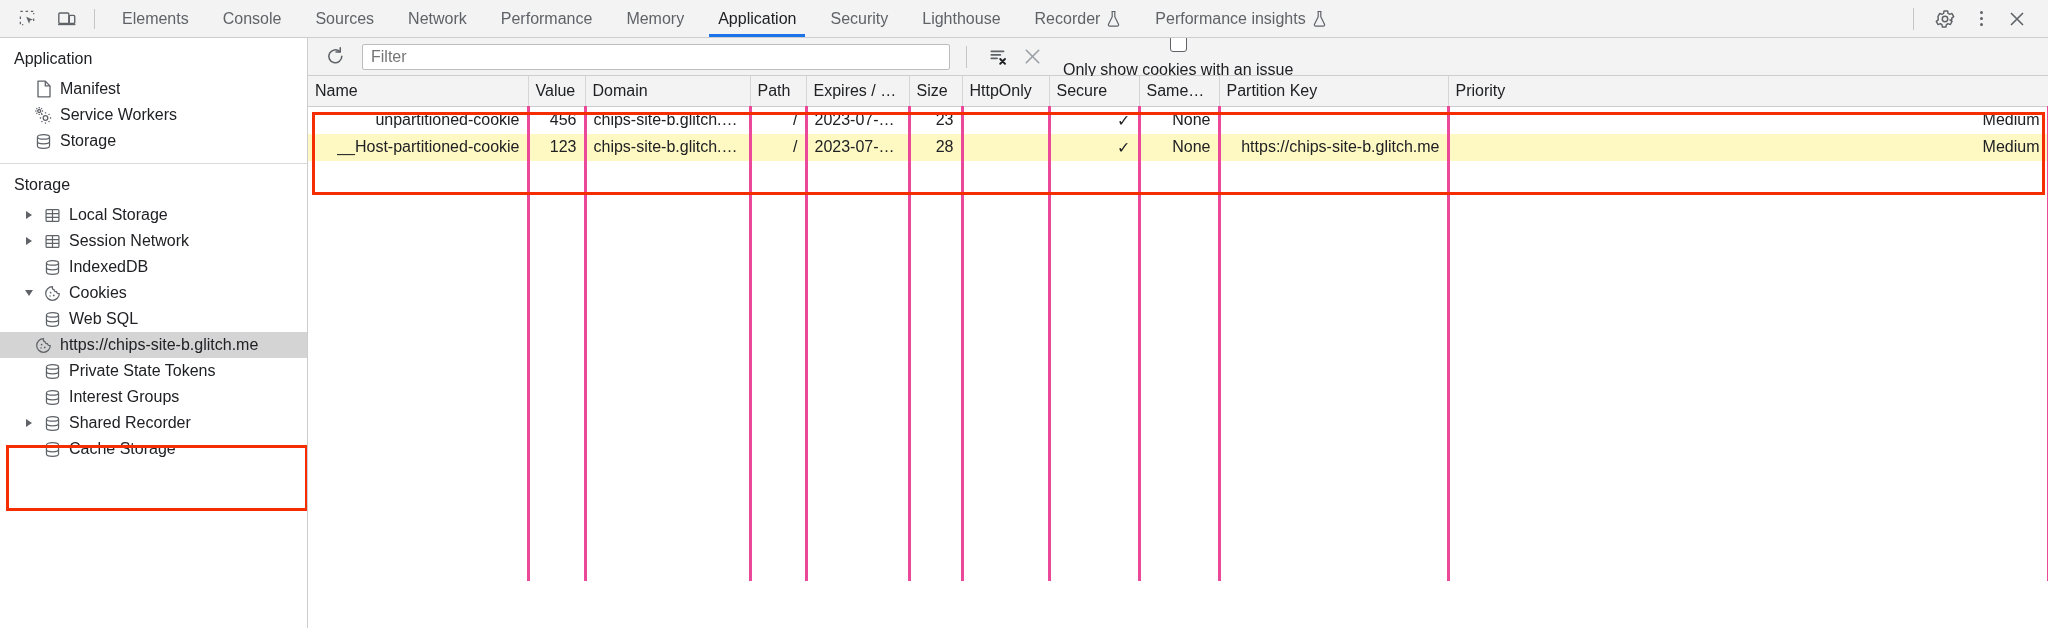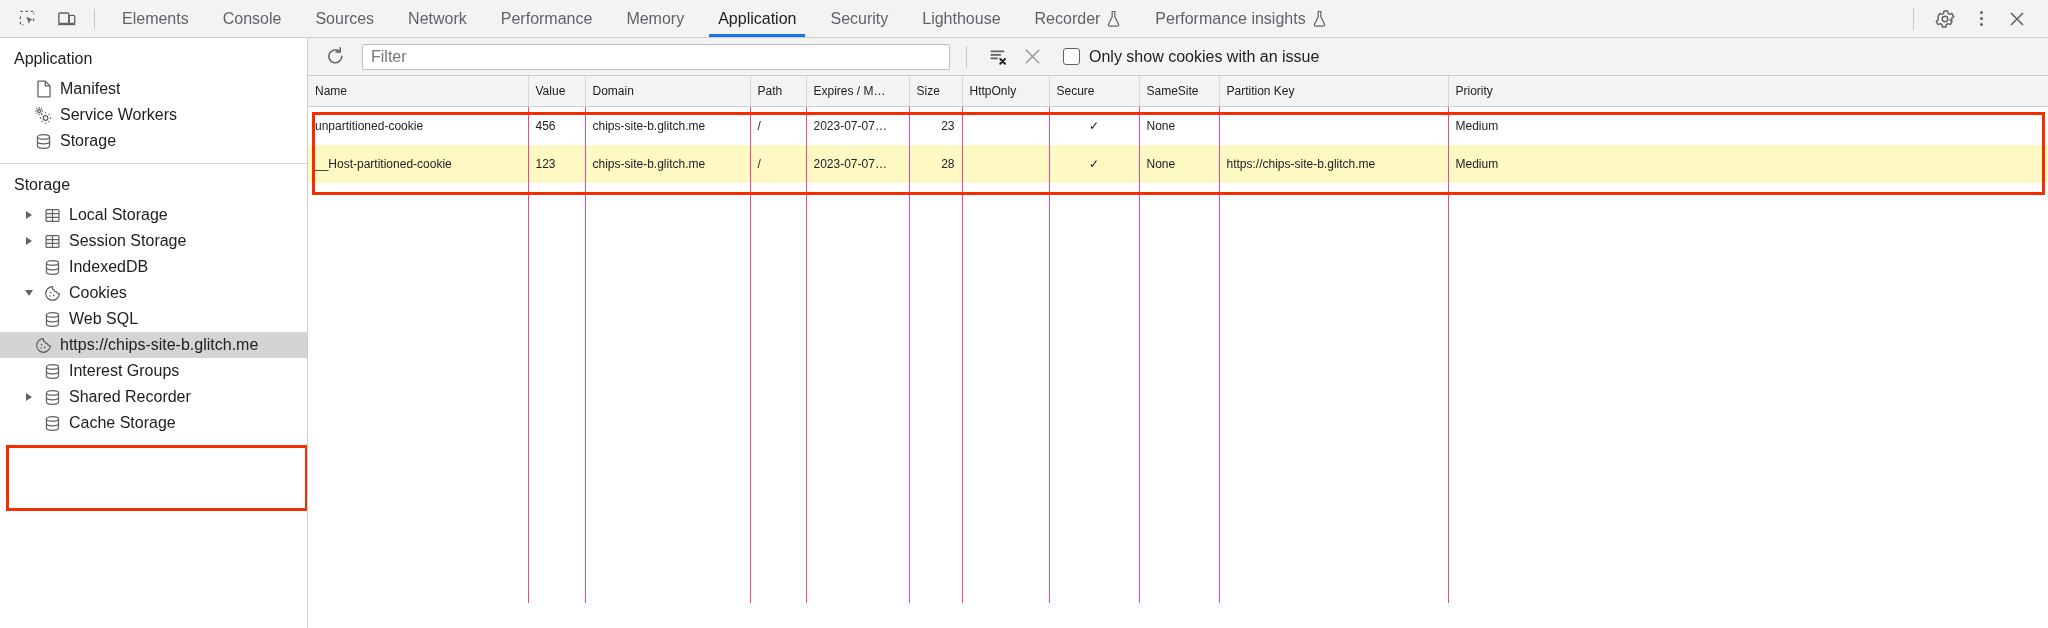--- a/index.html
+++ b/index.html
@@ -104,51 +104,51 @@
     flex: 0 1 588px; width: 588px; height: 26px;
     border: 1px solid #bdbdbd; border-radius: 2px;
     background: #fff;
     font-size: 16px; color: #202124;
     padding: 0 8px;
     font-family: "Liberation Sans", sans-serif;
     margin-left: 8px;
   }
   .filter-input::placeholder { color: #757575; }
   .fb-sep { width: 1px; height: 22px; background: #c6c6c6; margin: 0 12px; }
-  .fb-check { display: flex; align-items: center; gap: 9px; margin-left: 12px; font-size: 16px; color: #202124; white-space: nowrap; }
+  .fb-check { display: flex; align-items: center; gap: 9px; margin-left: 12px; font-size: 16px; color: #202124; white-space: nowrap; flex-direction: column; }
   .cbx {
     width: 17px; height: 17px; border: 1.6px solid #5f6368; border-radius: 3px; background: #fff;
   }
 
   
   .tablewrap { flex: 1; position: relative; min-height: 0; overflow: hidden; }
   table.cookies {
     width: 100%;
     border-collapse: collapse;
     table-layout: fixed;
-    font-size: 12px;
+    font-size: 16px;
     color: #202124;
   }
   table.cookies th {
     background: #f3f3f3;
     font-weight: 400;
     text-align: left;
     height: 30px;
     padding: 0 7px;
     border-right: 1px solid #d6d6d6;
     border-bottom: 1px solid #cdcdcd;
     white-space: nowrap;
     overflow: hidden; text-overflow: ellipsis;
   }
   table.cookies td {
     height: 27px;
-    padding: 12px 7px;
-    border-right: 1px solid #ec4899;
+    padding: 4px 7px;
+    border-right: 3px solid #ec4899;
     white-space: nowrap;
-    overflow: hidden; text-overflow: ellipsis;
+    overflow: hidden; text-overflow: ellipsis; text-align: right;
   }
   table.cookies tr.odd td { background: #ffffff; }
   table.cookies tr.even td { background: #fef9c3; }
   td.num, th.num { text-align: right; }
   td.ctr { text-align: center; }
   td.name { padding-left: 24px; }
 
   .annot-table {
     position: absolute;
     left: 4px; top: 36px; width: 1733px; height: 83px;
@@ -313,21 +313,21 @@
         <div class="side-item indent-1">
           <span class="tw">
               <span class="tri"></span>
             </span>
           <span class="ico">
             <svg width="17" height="17" viewBox="0 0 18 18">
               <rect x="2.2" y="2.8" width="13.6" height="12.4" rx="1" fill="none" stroke="#5f6368" stroke-width="1.3"></rect>
               <path d="M2.2 7h13.6M2.2 11h13.6M9 2.8v12.4" stroke="#5f6368" stroke-width="1.3"></path>
             </svg>
           </span>
-          <span class="lbl">Session Storage</span>
+          <span class="lbl">Session Network</span>
         </div>
 
         <div class="side-item indent-1">
           <span class="tw"></span>
           <span class="ico">
             <svg width="17" height="17" viewBox="0 0 18 18">
               <g fill="none" stroke="#5f6368" stroke-width="1.3">
                 <ellipse cx="9" cy="4.2" rx="6.4" ry="2.4"></ellipse>
                 <path d="M2.6 4.2v9.6c0 1.3 2.9 2.4 6.4 2.4s6.4-1.1 6.4-2.4V4.2"></path>
                 <path d="M2.6 9c0 1.3 2.9 2.4 6.4 2.4s6.4-1.1 6.4-2.4"></path>
@@ -371,20 +371,33 @@
             <svg width="17" height="17" viewBox="0 0 18 18">
               <path d="M9 1.8a7.2 7.2 0 107.2 7.2c-1.6.3-2.8-.5-2.9-1.9-1.6.2-2.7-.7-2.6-2.2-1.5.1-2.3-1.1-1.7-3.1z" fill="none" stroke="#5f6368" stroke-width="1.3" stroke-linejoin="round"></path>
               <circle cx="7" cy="8" r=".95" fill="#5f6368"></circle>
               <circle cx="10.3" cy="11" r=".95" fill="#5f6368"></circle>
               <circle cx="6.4" cy="11.6" r=".8" fill="#5f6368"></circle>
             </svg>
           </span>
           <span class="lbl">https://chips-site-b.glitch.me</span>
         </div>
 
+        <div class="side-item indent-1">
+          <span class="tw"></span>
+          <span class="ico">
+            <svg width="17" height="17" viewBox="0 0 18 18">
+              <g fill="none" stroke="#5f6368" stroke-width="1.3">
+                <ellipse cx="9" cy="4.2" rx="6.4" ry="2.4"></ellipse>
+                <path d="M2.6 4.2v9.6c0 1.3 2.9 2.4 6.4 2.4s6.4-1.1 6.4-2.4V4.2"></path>
+                <path d="M2.6 9c0 1.3 2.9 2.4 6.4 2.4s6.4-1.1 6.4-2.4"></path>
+              </g>
+            </svg>
+          </span>
+          <span class="lbl">Private State Tokens</span>
+        </div>
 
         <div class="side-item indent-1">
           <span class="tw"></span>
           <span class="ico">
             <svg width="17" height="17" viewBox="0 0 18 18">
               <g fill="none" stroke="#5f6368" stroke-width="1.3">
                 <ellipse cx="9" cy="4.2" rx="6.4" ry="2.4"></ellipse>
                 <path d="M2.6 4.2v9.6c0 1.3 2.9 2.4 6.4 2.4s6.4-1.1 6.4-2.4V4.2"></path>
                 <path d="M2.6 9c0 1.3 2.9 2.4 6.4 2.4s6.4-1.1 6.4-2.4"></path>
               </g>

